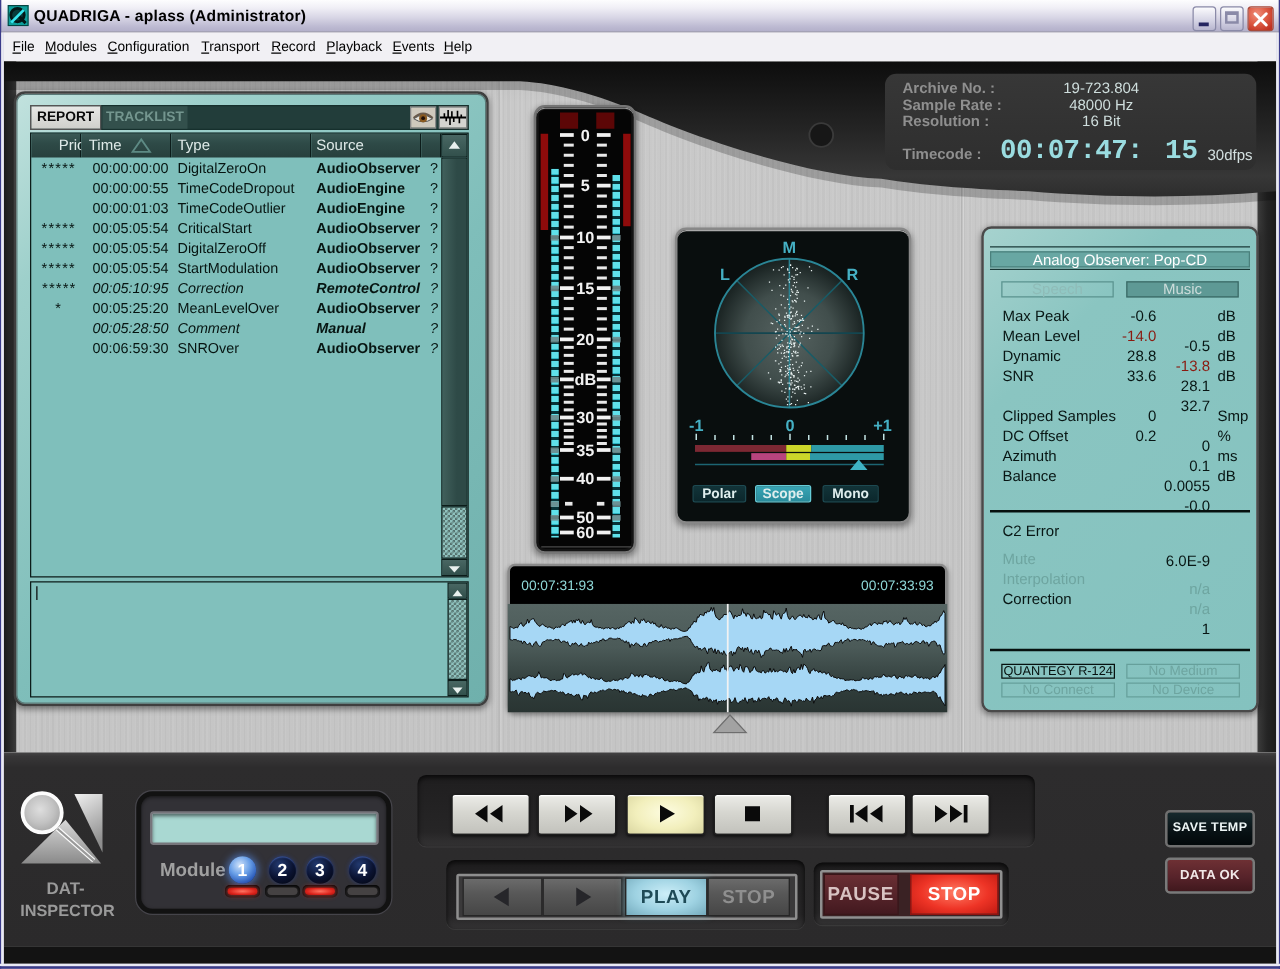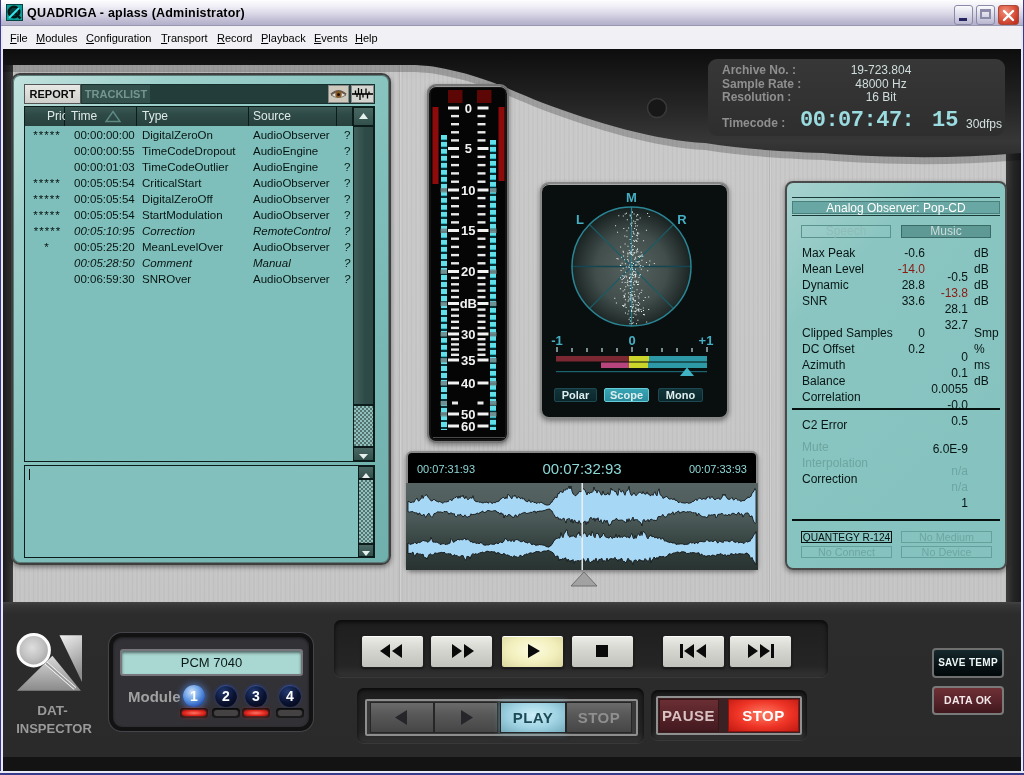--- a/index.html
+++ b/index.html
@@ -27,21 +27,21 @@
 #tabreport{left:11px;top:9px;width:57px;height:20px;background:linear-gradient(#e8e8e6,#cfcfcb);border:1px solid #555;box-sizing:border-box;color:#0a0a0a;font-size:11px;font-weight:bold;text-align:center;line-height:19px;}
 #tabtrack{left:69px;top:10px;width:68px;height:18px;background:#33504c;color:#74968f;font-size:11px;font-weight:bold;text-align:center;line-height:18px;}
 .iconbtn{top:10px;width:21px;height:18px;background:linear-gradient(#dcd9d2,#c2beb4);border:1px solid #888;box-sizing:border-box;}
 #rtable{left:11px;top:31px;width:351px;height:356px;background:#7fbfbb;border:1px solid #0c1c1a;box-sizing:border-box;}
 #rthead{left:0;top:0;width:328px;height:19px;display:flex;}
 #rthead .hc{border-right:1px solid #0c1c1a;color:#dfeae8;font-size:12px;line-height:19px;box-sizing:border-box;background:linear-gradient(#3b5955,#2e4a47 40%,#27403d);}
 .trow{position:absolute;height:16px;width:328px;font-size:11.5px;color:#071512;line-height:16px;}
 .trow .c0{position:absolute;left:0;width:44px;text-align:center;letter-spacing:1px;}
 .trow .c1{position:absolute;left:49px;}
 .trow .c2{position:absolute;left:117px;}
-.trow .c3{position:absolute;left:228px;}
+.trow .c3{position:absolute;left:228px;font-weight:bold;}
 .trow .c4{position:absolute;left:319px;}
 .sbtn{background:linear-gradient(#496763,#32504c);border:1px solid #0c1c1a;box-sizing:border-box;}
 .checker{background-image:linear-gradient(45deg,#56736f 25%,transparent 25%,transparent 75%,#56736f 75%),linear-gradient(45deg,#56736f 25%,#8fc2be 25%,#8fc2be 75%,#56736f 75%);background-size:4px 4px;background-position:0 0,2px 2px;}
 #commentbox{left:11px;top:390px;width:351px;height:93px;background:#81c0bc;border:1px solid #0c1c1a;box-sizing:border-box;}
 #meter{left:424px;top:35px;width:82px;height:359px;border-radius:9px;background:#141414;border:2px solid #757575;box-shadow:inset 0 1px 0 #999,0 2px 5px rgba(0,0,0,0.4);box-sizing:border-box;}
 #meterin{left:428px;top:39px;width:74px;height:351px;border-radius:5px;background:#050505;}
 .cyanbar{width:6px;background:repeating-linear-gradient(180deg,#5fe0ea 0 4.5px,#2ab4c2 4.5px 5px,#073338 5px 7px);}
 #scope{left:537px;top:133px;width:189px;height:237px;border-radius:9px;background:#090e0e;border:2px solid #888;box-shadow:inset 0 1px 0 #aaa,0 2px 5px rgba(0,0,0,0.4);box-sizing:border-box;}
 .scbtn{position:absolute;top:204px;height:14px;background:linear-gradient(#123439,#0b272c);border:1px solid #1d4a52;border-radius:2px;color:#dfeeee;font-size:11px;font-weight:bold;text-align:center;line-height:12.5px;box-sizing:border-box;}
 #wavepanel{left:403px;top:402px;width:352px;height:119px;background:#000;border-radius:6px;border:2px solid #8a8a8a;box-shadow:0 2px 4px rgba(0,0,0,0.4);box-sizing:border-box;}
@@ -440,21 +440,20 @@
         <path d="M687 367.5 L694 376 L680 376 Z" fill="#3fb3c4"></path>
       </svg>
       <div class="scbtn" style="left:12px;width:43px;">Polar</div>
       <div class="scbtn" style="left:62px;width:45px;background:linear-gradient(#38a5b5,#2a8c9c);border-color:#66ccd8;">Scope</div>
       <div class="scbtn" style="left:116px;width:45px;">Mono</div>
     </div>
 
     <div class="abs" id="wavepanel">
       <div class="abs" id="tcbar">
         <span class="abs" style="left:7px;top:9px;font-size:11px;">00:07:31:93</span>
-        <span class="abs" style="left:0;top:6px;width:344px;text-align:center;font-size:15px;">00:07:32:93</span>
         <span class="abs" style="right:7px;top:9px;font-size:11px;">00:07:33:93</span>
       </div>
     </div>
     <svg class="abs" style="left:403px;top:434px" width="352" height="87" viewBox="406 483 352 87">
       <defs>
         <linearGradient id="wbg" x1="0" y1="0" x2="0" y2="1">
           <stop offset="0" stop-color="#566563"></stop>
           <stop offset="0.4" stop-color="#4b5a58"></stop>
           <stop offset="0.75" stop-color="#313e3c"></stop>
           <stop offset="1" stop-color="#293432"></stop>
@@ -515,26 +514,20 @@
           <span class="lab">Azimuth</span>
           <span class="v1"></span>
           <span class="v2">0.0055</span>
           <span class="un">ms</span>
         </div>
         <div class="rrow" style="top:190px;">
           <span class="lab">Balance</span>
           <span class="v1"></span>
           <span class="v2">-0.0</span>
           <span class="un">dB</span>
-        </div>
-        <div class="rrow" style="top:206px;">
-          <span class="lab">Correlation</span>
-          <span class="v1"></span>
-          <span class="v2">0.5</span>
-          <span class="un"></span>
         </div>
       <div class="abs" style="left:5px;top:225px;width:208px;height:1.5px;background:#06100e;"></div>
       <div class="rrow" style="top:234px;">
           <span class="lab">C2 Error</span>
           <span class="v2">6.0E-9</span>
         </div>
       <div class="rrow grayed" style="top:256px;">
           <span class="lab">Mute</span>
           <span class="v2">n/a</span>
         </div>
@@ -574,21 +567,20 @@
 <polygon points="48.5,13.2 71,13.2 71,60" fill="url(#lg1)"></polygon>
 <polygon points="41.4,33.8 5.9,68.8 69.9,68.8" fill="url(#lg2)"></polygon>
 <line x1="35" y1="41" x2="64" y2="66.5" stroke="#fcfcfc" stroke-width="3.6"></line>
 <line x1="35" y1="41" x2="64" y2="66.5" stroke="#9a9a9a" stroke-width="1.8"></line>
 <circle cx="22.7" cy="28.2" r="15.7" fill="url(#lens)" stroke="#fcfcfc" stroke-width="3"></circle>
 </svg>
 <div class="abs" style="left:8px;top:101px;width:83px;text-align:center;color:#9a9a9a;font-size:13.5px;font-weight:bold;">DAT-</div>
 <div class="abs" style="left:11px;top:119px;width:80px;text-align:center;color:#9a9a9a;font-size:13px;font-weight:bold;">INSPECTOR</div>
       <div class="abs" id="modpanel">
 <div class="abs" style="left:7px;top:12px;width:183px;height:27px;background:#a9d8d2;border:2px solid #77767c;border-radius:3px;box-shadow:inset 0 2px 3px rgba(0,0,0,0.5);box-sizing:border-box;"></div>
-<div class="abs" style="left:7px;top:12px;width:183px;height:27px;text-align:center;line-height:27px;font-size:13px;color:#0a1a18;">PCM 7040</div>
 <div class="abs" style="left:15px;top:51px;color:#a0a0a0;font-size:15px;font-weight:bold;">Module</div>
 <div class="modbtn" style="left:70px;background:radial-gradient(circle at 40% 32%,#cfe2fa,#6aa0e8 40%,#2858b8 75%,#16306a);box-shadow:0 0 6px 2px rgba(90,150,255,0.5);">1</div>
 <div class="modbtn" style="left:102px;">2</div>
 <div class="modbtn" style="left:132px;">3</div>
 <div class="modbtn" style="left:166px;">4</div>
 <div class="ledslot" style="left:67px;"></div>
         <div class="led ledon" style="left:69px;"></div>
 <div class="ledslot" style="left:99px;"></div>
         <div class="led" style="left:101px;"></div>
 <div class="ledslot" style="left:129px;"></div>

